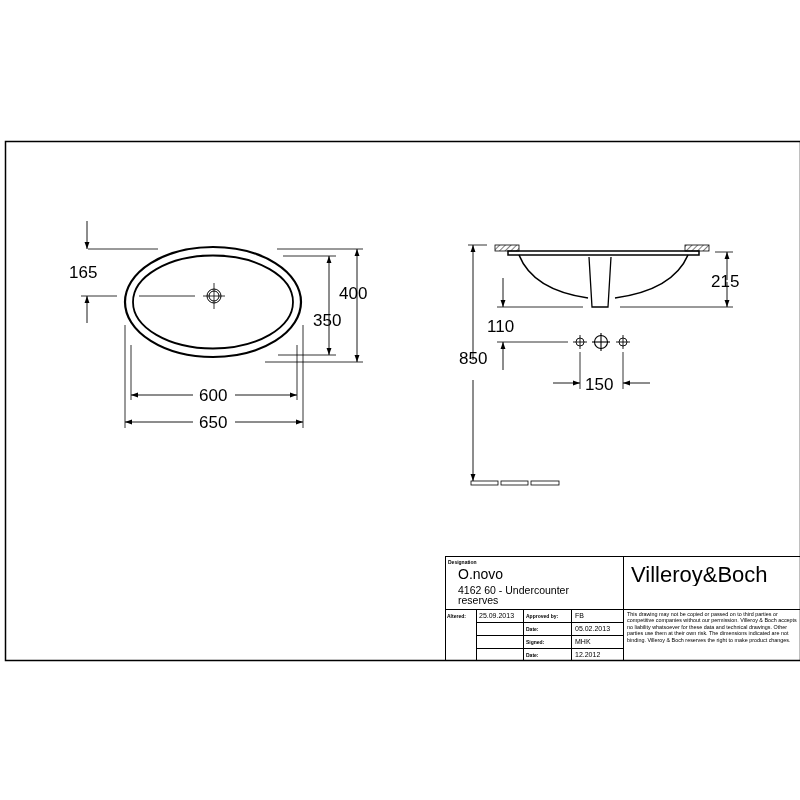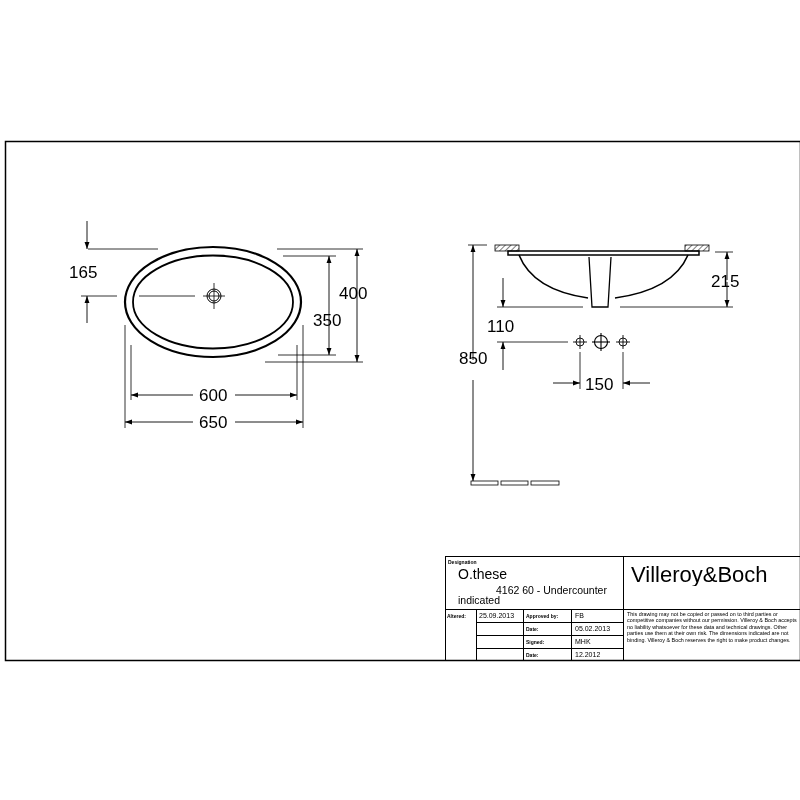--- a/index.html
+++ b/index.html
@@ -133,23 +133,23 @@
     <line x1="568.5" y1="609" x2="568.5" y2="660"></line>
     <line x1="473" y1="622.5" x2="620" y2="622.5"></line>
     <line x1="473" y1="635.5" x2="620" y2="635.5"></line>
     <line x1="473" y1="648.5" x2="620" y2="648.5"></line>
   </g>
 </svg>
 
 
 <div>
   <div class="cell lbl" style="left:445px;top:558px;">Designation</div>
-  <div class="cell" style="left:455px;top:567px;font-size:14px;line-height:15px;">O.these</div>
-  <div class="cell" style="left:455px;top:585px;font-size:10.5px;line-height:10px;margin-left:38px;">4162 60 - Undercounter</div>
-  <div class="cell" style="left:455px;top:595px;font-size:10.5px;line-height:10px;">indicated</div>
+  <div class="cell" style="left:455px;top:567px;font-size:14px;line-height:15px;">O.novo</div>
+  <div class="cell" style="left:455px;top:585px;font-size:10.5px;line-height:10px;">4162 60 - Undercounter</div>
+  <div class="cell" style="left:455px;top:595px;font-size:10.5px;line-height:10px;">reserves</div>
   <div class="cell" style="left:628px;top:564px;font-size:22px;line-height:22px;">Villeroy&amp;Boch</div>
 
   <div class="cell lbl" style="left:444px;top:612px;">Altered:</div>
   <div class="cell val" style="left:476px;top:612px;">25.09.2013</div>
   <div class="cell lbl" style="left:523px;top:612px;">Approved by:</div>
   <div class="cell val" style="left:572px;top:612px;">FB</div>
   <div class="cell lbl" style="left:523px;top:625px;">Date:</div>
   <div class="cell val" style="left:572px;top:625px;">05.02.2013</div>
   <div class="cell lbl" style="left:523px;top:638px;">Signed:</div>
   <div class="cell val" style="left:572px;top:638px;">MHK</div>

